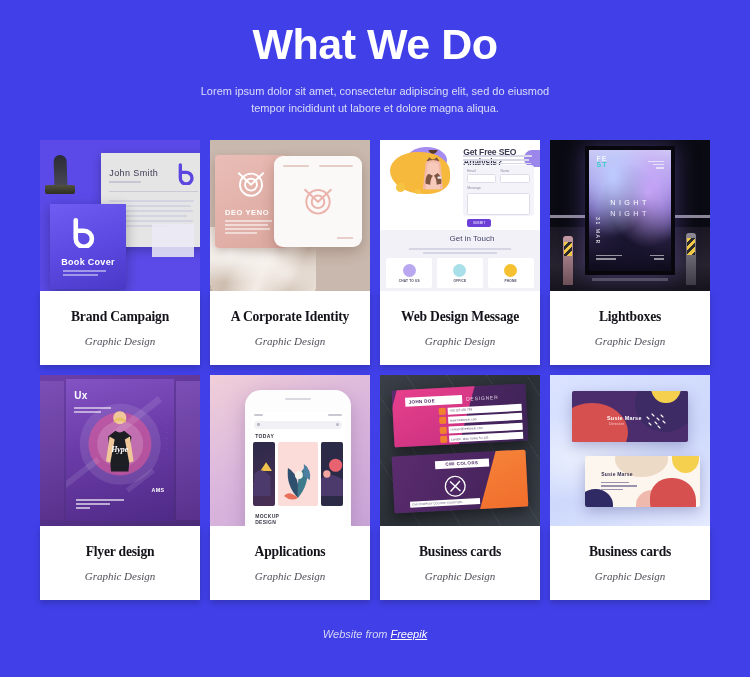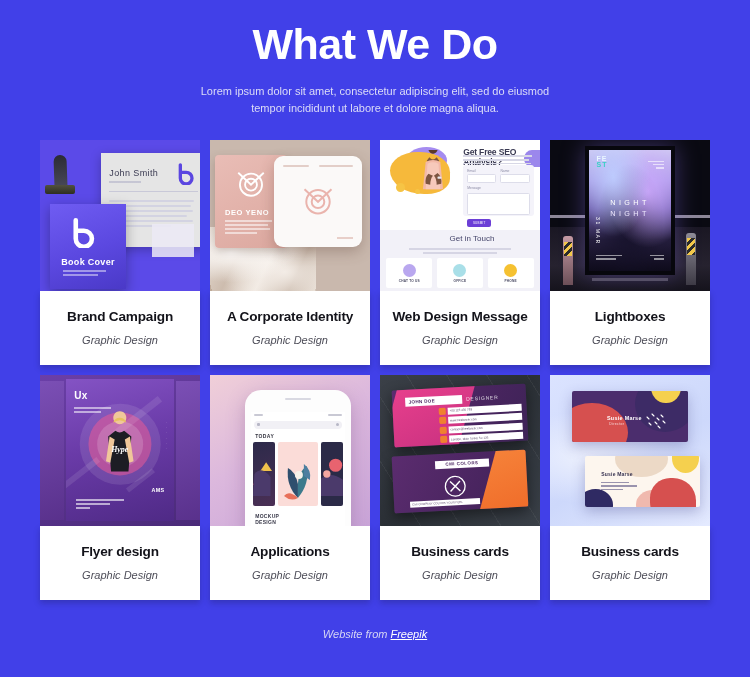--- a/index.html
+++ b/index.html
@@ -63,20 +63,21 @@
     background: #2b2b8f;
   }
   .card-caption {
     background: #ffffff;
     height: 74px;
     display: flex;
     flex-direction: column;
     align-items: center;
     justify-content: center;
     box-shadow: 0 3px 6px rgba(20, 20, 70, 0.28);
+    font-family: Liberation Serif, serif;
   }
   .card-title {
     font-size: 13.6px;
     font-weight: bold;
     color: #13131a;
     letter-spacing: -0.2px;
     text-align: center;
     padding: 0 4px;
   }
   .card-sub {

